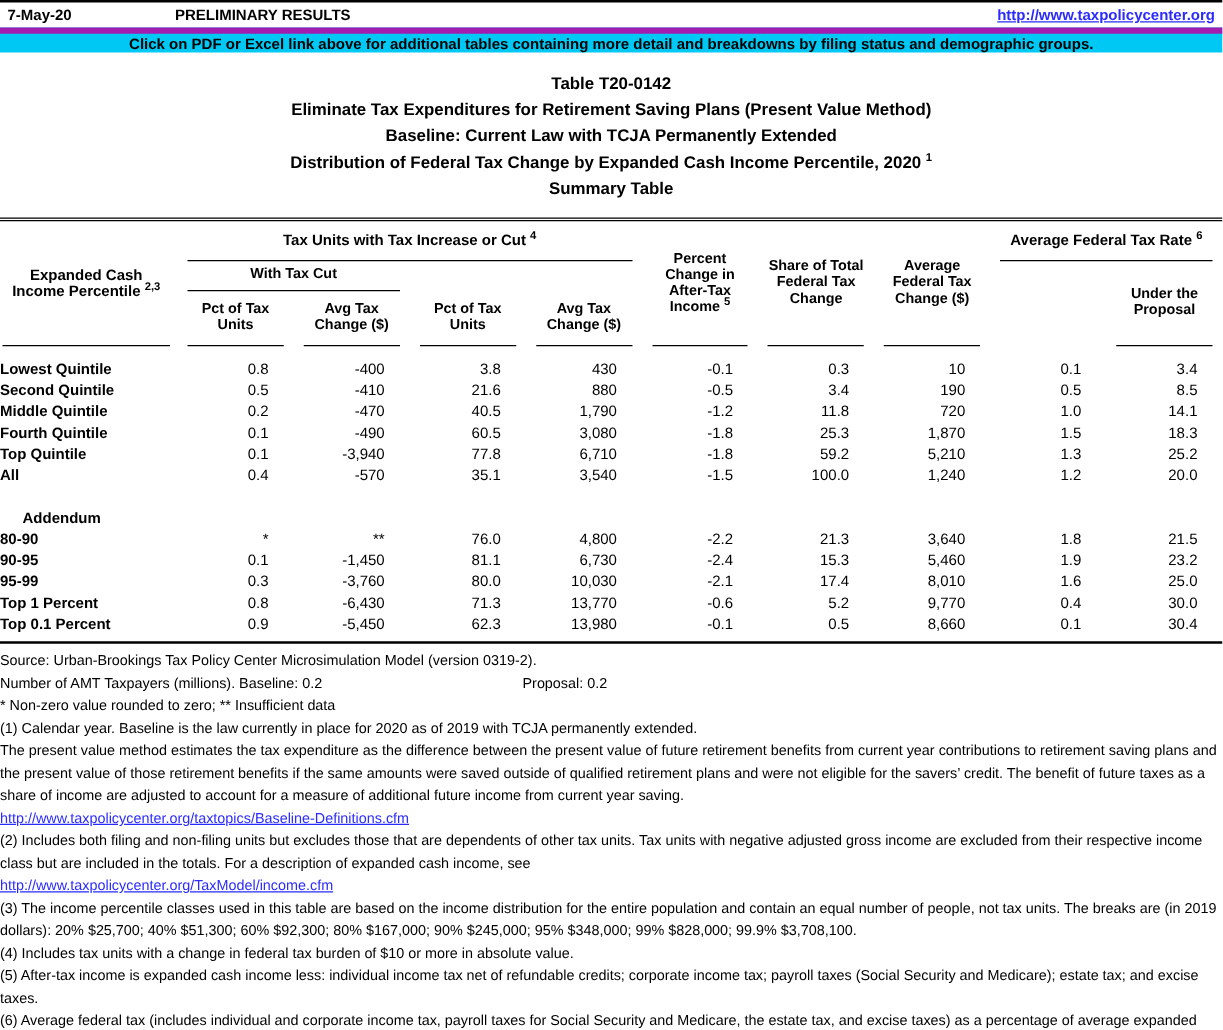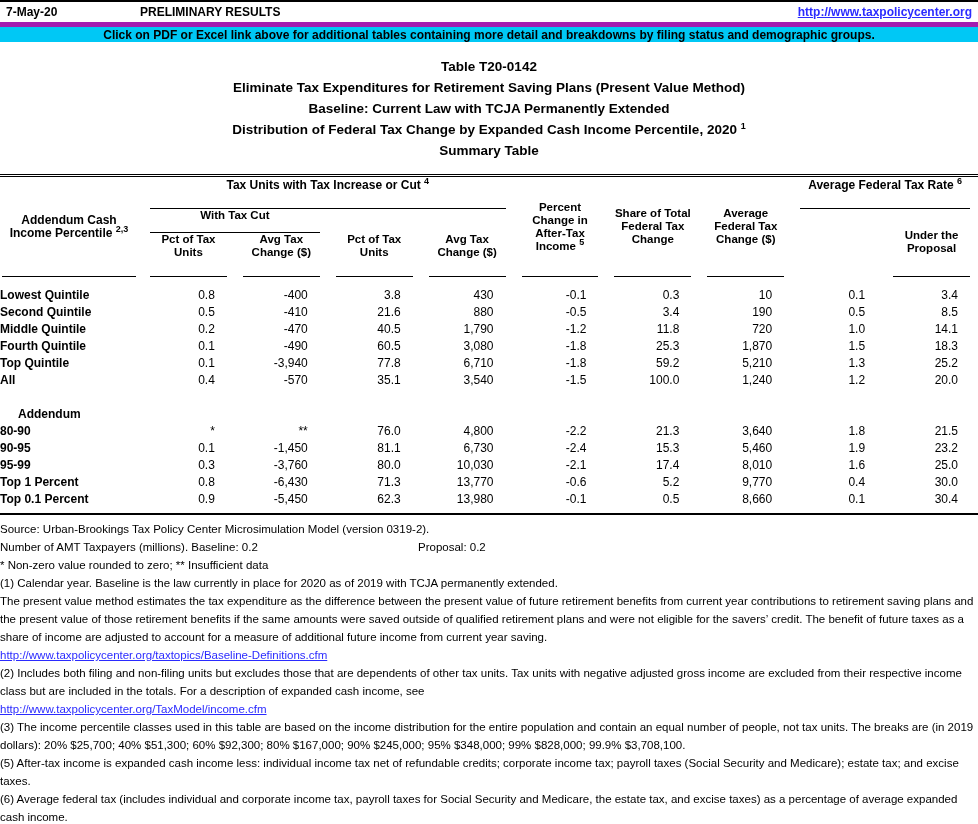--- a/index.html
+++ b/index.html
@@ -9,21 +9,21 @@
   .top-line { height:2px; background:#000; }
   .topbar { display:flex; align-items:center; height:20px; padding:0 6px; font-size:12px; font-weight:bold; }
   .topbar .date { width:134px; }
   .topbar .url { margin-left:auto; color:var(--link,#2b2bff); text-decoration:underline; font-weight:bold; }
   .banner { height:20px; background:var(--banner,#00c8f5); border-top:5px solid #a21caf; display:flex; align-items:center; justify-content:center; font-size:12px; font-weight:bold; }
   .titleblock { margin-top:14px; text-align:center; font-weight:bold; font-size:13.5px; line-height:21px; }
   sup { font-size:9px; vertical-align:super; line-height:0; font-weight:bold; }
 
   .table { margin-top:13px; border-bottom:2px solid #000; padding-bottom:6px; }
   .thead { display:grid; grid-template-columns:142px repeat(9,1fr); grid-template-rows:30px 24px 44px; border-top:3px double #000; padding-top:2px; font-weight:bold; font-size:11.5px; text-align:center; }
-  .hcell { display:flex; flex-direction:column; justify-content:flex-start; align-items:center; border-bottom:1px solid #000; padding-bottom:2px; margin:0 8px; line-height:13px; }
+  .hcell { display:flex; flex-direction:column; justify-content:center; align-items:center; border-bottom:1px solid #000; padding-bottom:2px; margin:0 8px; line-height:13px; }
   .hcell.mid { justify-content:center; }
   .stub-h { grid-column:1; grid-row:1/4; margin:0 6px 0 2px; font-size:12px; }
   .g-taxunits { grid-column:2/6; grid-row:1; font-size:12px; }
   .g-cut { grid-column:2/4; grid-row:2; }
   .g-inc { grid-column:4/6; grid-row:2; }
   .c2 { grid-column:2; grid-row:3; } .c3 { grid-column:3; grid-row:3; }
   .c4 { grid-column:4; grid-row:3; } .c5 { grid-column:5; grid-row:3; }
   .c6 { grid-column:6; grid-row:1/4; } .c7 { grid-column:7; grid-row:1/4; } .c8 { grid-column:8; grid-row:1/4; }
   .g-rate { grid-column:9/11; grid-row:1; font-size:12px; }
   .c9 { grid-column:9; grid-row:2/4; } .c10 { grid-column:10; grid-row:2/4; }
@@ -61,21 +61,21 @@
     <div>Table T20-0142</div>
     <div>Eliminate Tax Expenditures for Retirement Saving Plans (Present Value Method)</div>
     <div>Baseline: Current Law with TCJA Permanently Extended</div>
     <div><span>Distribution of Federal Tax Change by Expanded Cash Income Percentile, 2020</span> <sup>1</sup></div>
     <div>Summary Table</div>
   </div>
 
   <div class="table">
     <div class="thead">
       <div class="hcell mid stub-h">
-          <div><span>Addendum Cash Income Percentile</span> <sup>2,3</sup></div>
+          <div><span>Expanded Cash Income Percentile</span> <sup>2,3</sup></div>
         </div>
       <div class="hcell g-taxunits">
           <div><span>Tax Units with Tax Increase or Cut</span> <sup>4</sup></div>
         </div>
       <div class="hcell g-cut">With Tax Cut</div>
       <div class="hcell c2">
           <span class="narrow">Pct of Tax Units</span>
         </div>
       <div class="hcell c3">
           <span class="narrow">Avg Tax Change ($)</span>
@@ -250,16 +250,17 @@
       <span class="left">Number of AMT Taxpayers (millions).  Baseline: 0.2</span>
       <span>Proposal: 0.2</span>
     </div>
     <p>* Non-zero value rounded to zero; ** Insufficient data</p>
     <p>(1) Calendar year. Baseline is the law currently in place for 2020 as of 2019 with TCJA permanently extended.</p>
     <p>The present value method estimates the tax expenditure as the difference between the present value of future retirement benefits from current year contributions to retirement saving plans and the present value of those retirement benefits if the same amounts were saved outside of qualified retirement plans and were not eligible for the savers’ credit. The benefit of future taxes as a share of income are adjusted to account for a measure of additional future income from current year saving.</p>
     <p><a href="#">http://www.taxpolicycenter.org/taxtopics/Baseline-Definitions.cfm</a></p>
     <p>(2) Includes both filing and non-filing units but excludes those that are dependents of other tax units. Tax units with negative adjusted gross income are excluded from their respective income class but are included in the totals. For a description of expanded cash income, see</p>
     <p><a href="#">http://www.taxpolicycenter.org/TaxModel/income.cfm</a></p>
     <p>(3) The income percentile classes used in this table are based on the income distribution for the entire population and contain an equal number of people, not tax units. The breaks are (in 2019 dollars): 20% $25,700; 40% $51,300; 60% $92,300; 80% $167,000; 90% $245,000; 95% $348,000; 99% $828,000; 99.9% $3,708,100.</p>
+    <p>(4) Includes tax units with a change in federal tax burden of $10 or more in absolute value.</p>
     <p>(5) After-tax income is expanded cash income less: individual income tax net of refundable credits; corporate income tax; payroll taxes (Social Security and Medicare); estate tax; and excise taxes.</p>
     <p>(6) Average federal tax (includes individual and corporate income tax, payroll taxes for Social Security and Medicare, the estate tax, and excise taxes) as a percentage of average expanded cash income.</p>
   </div>
 </div>
 
 </body></html>

